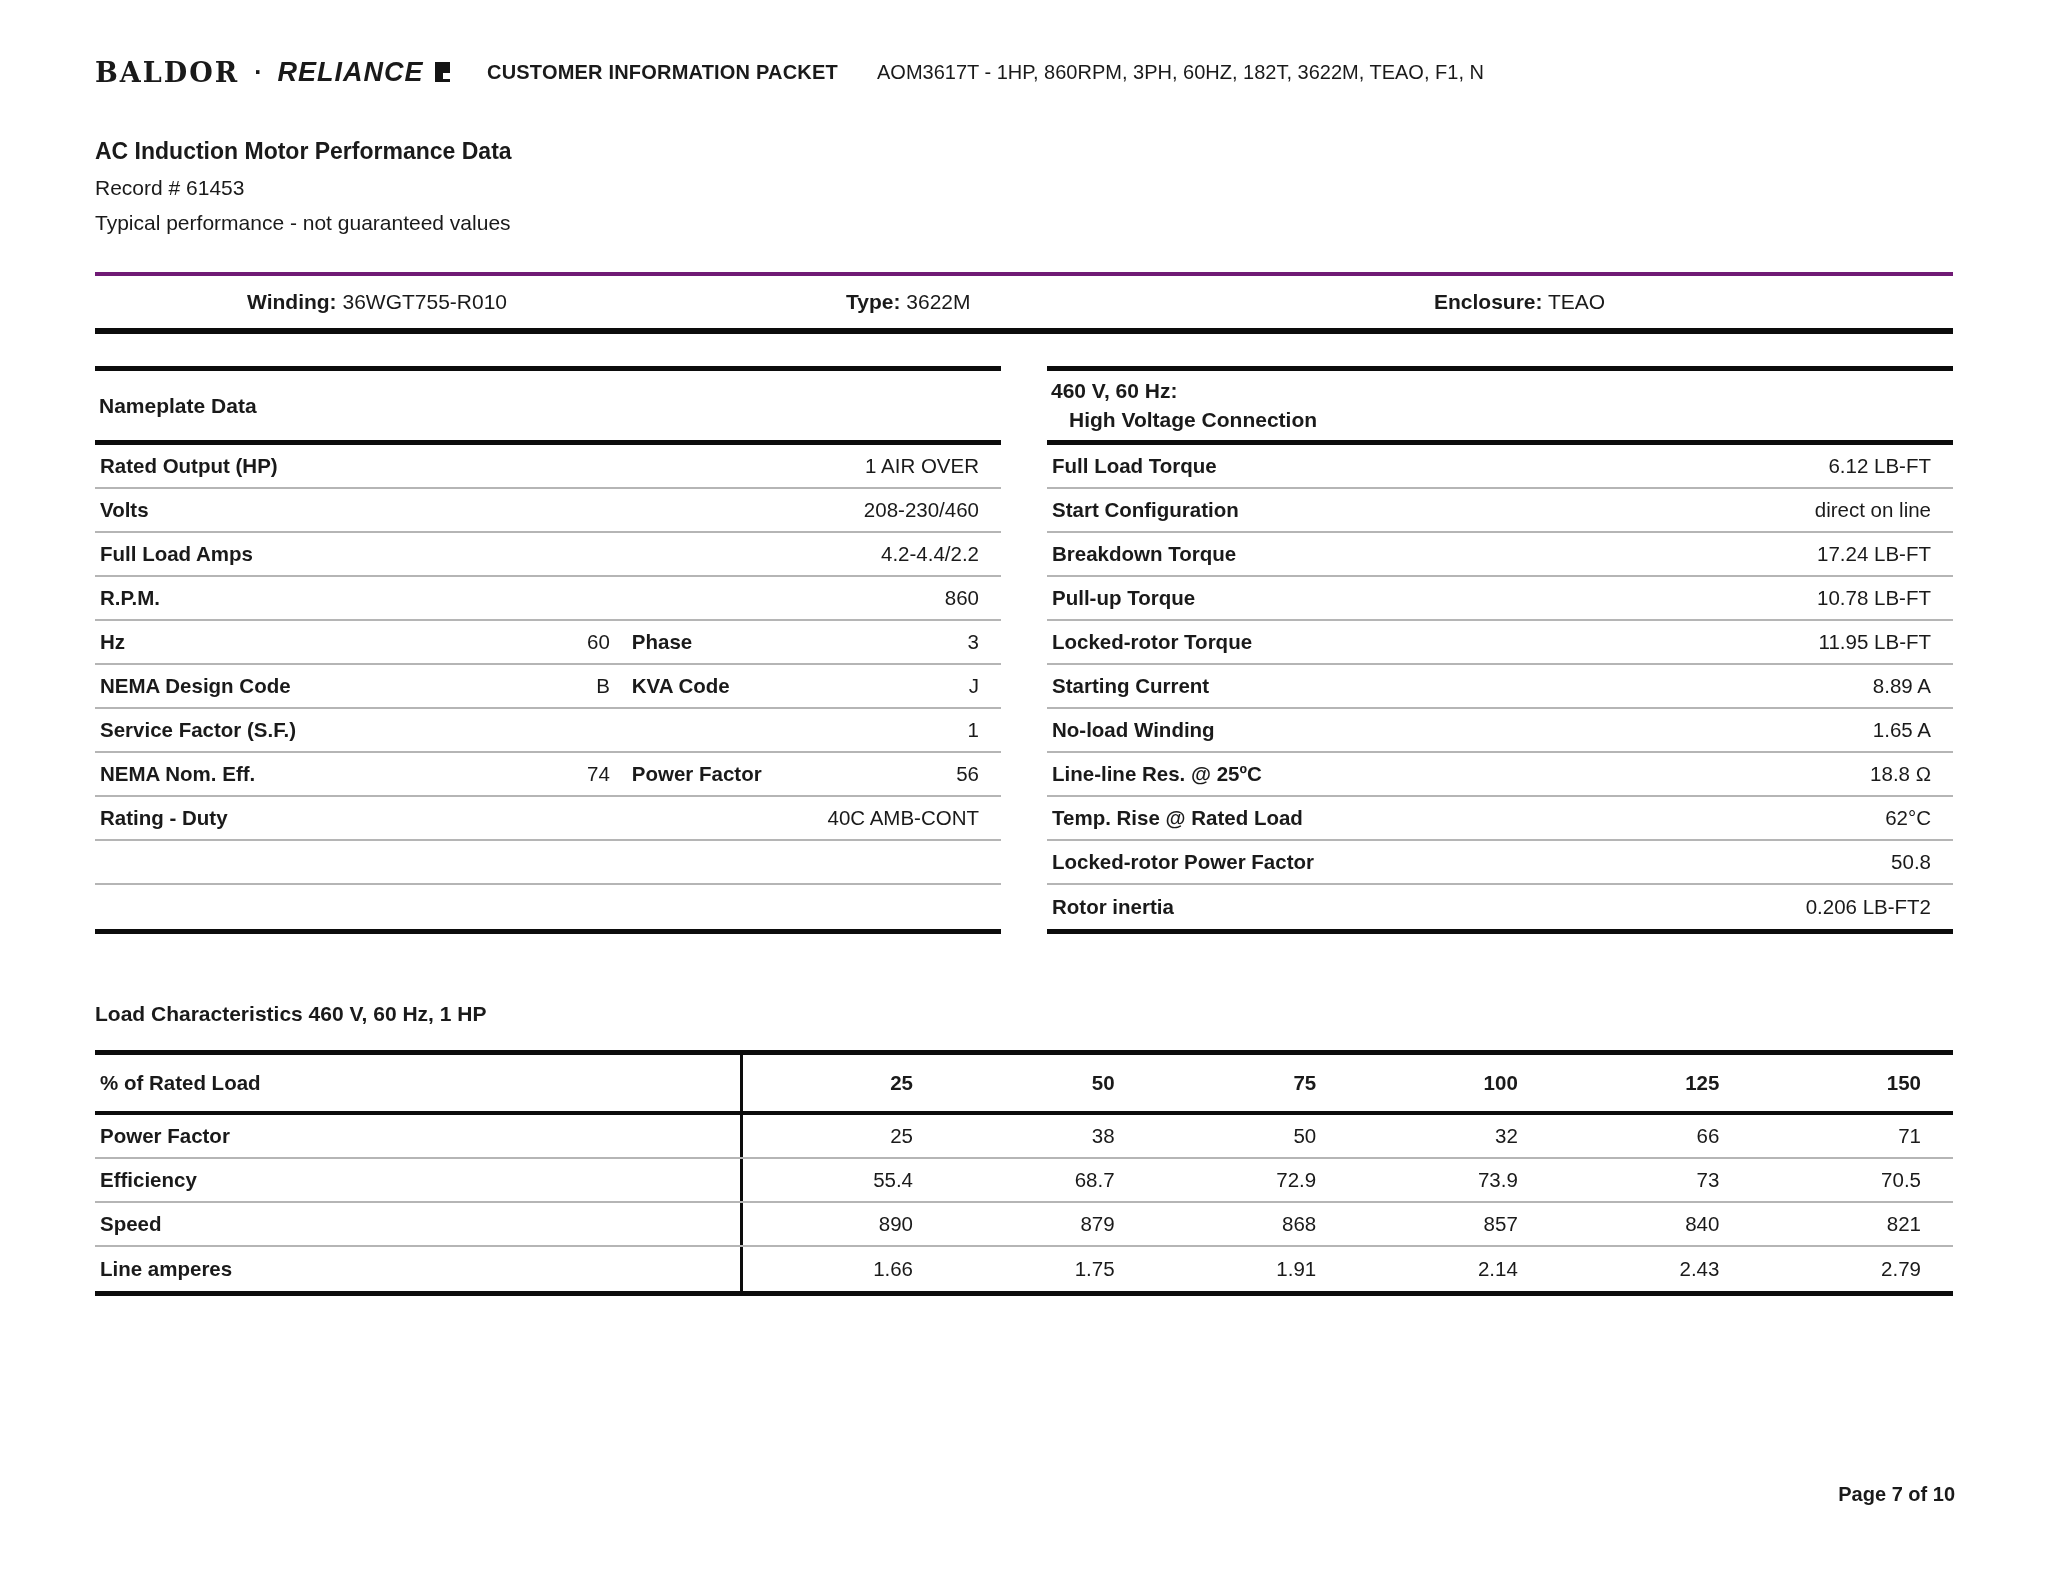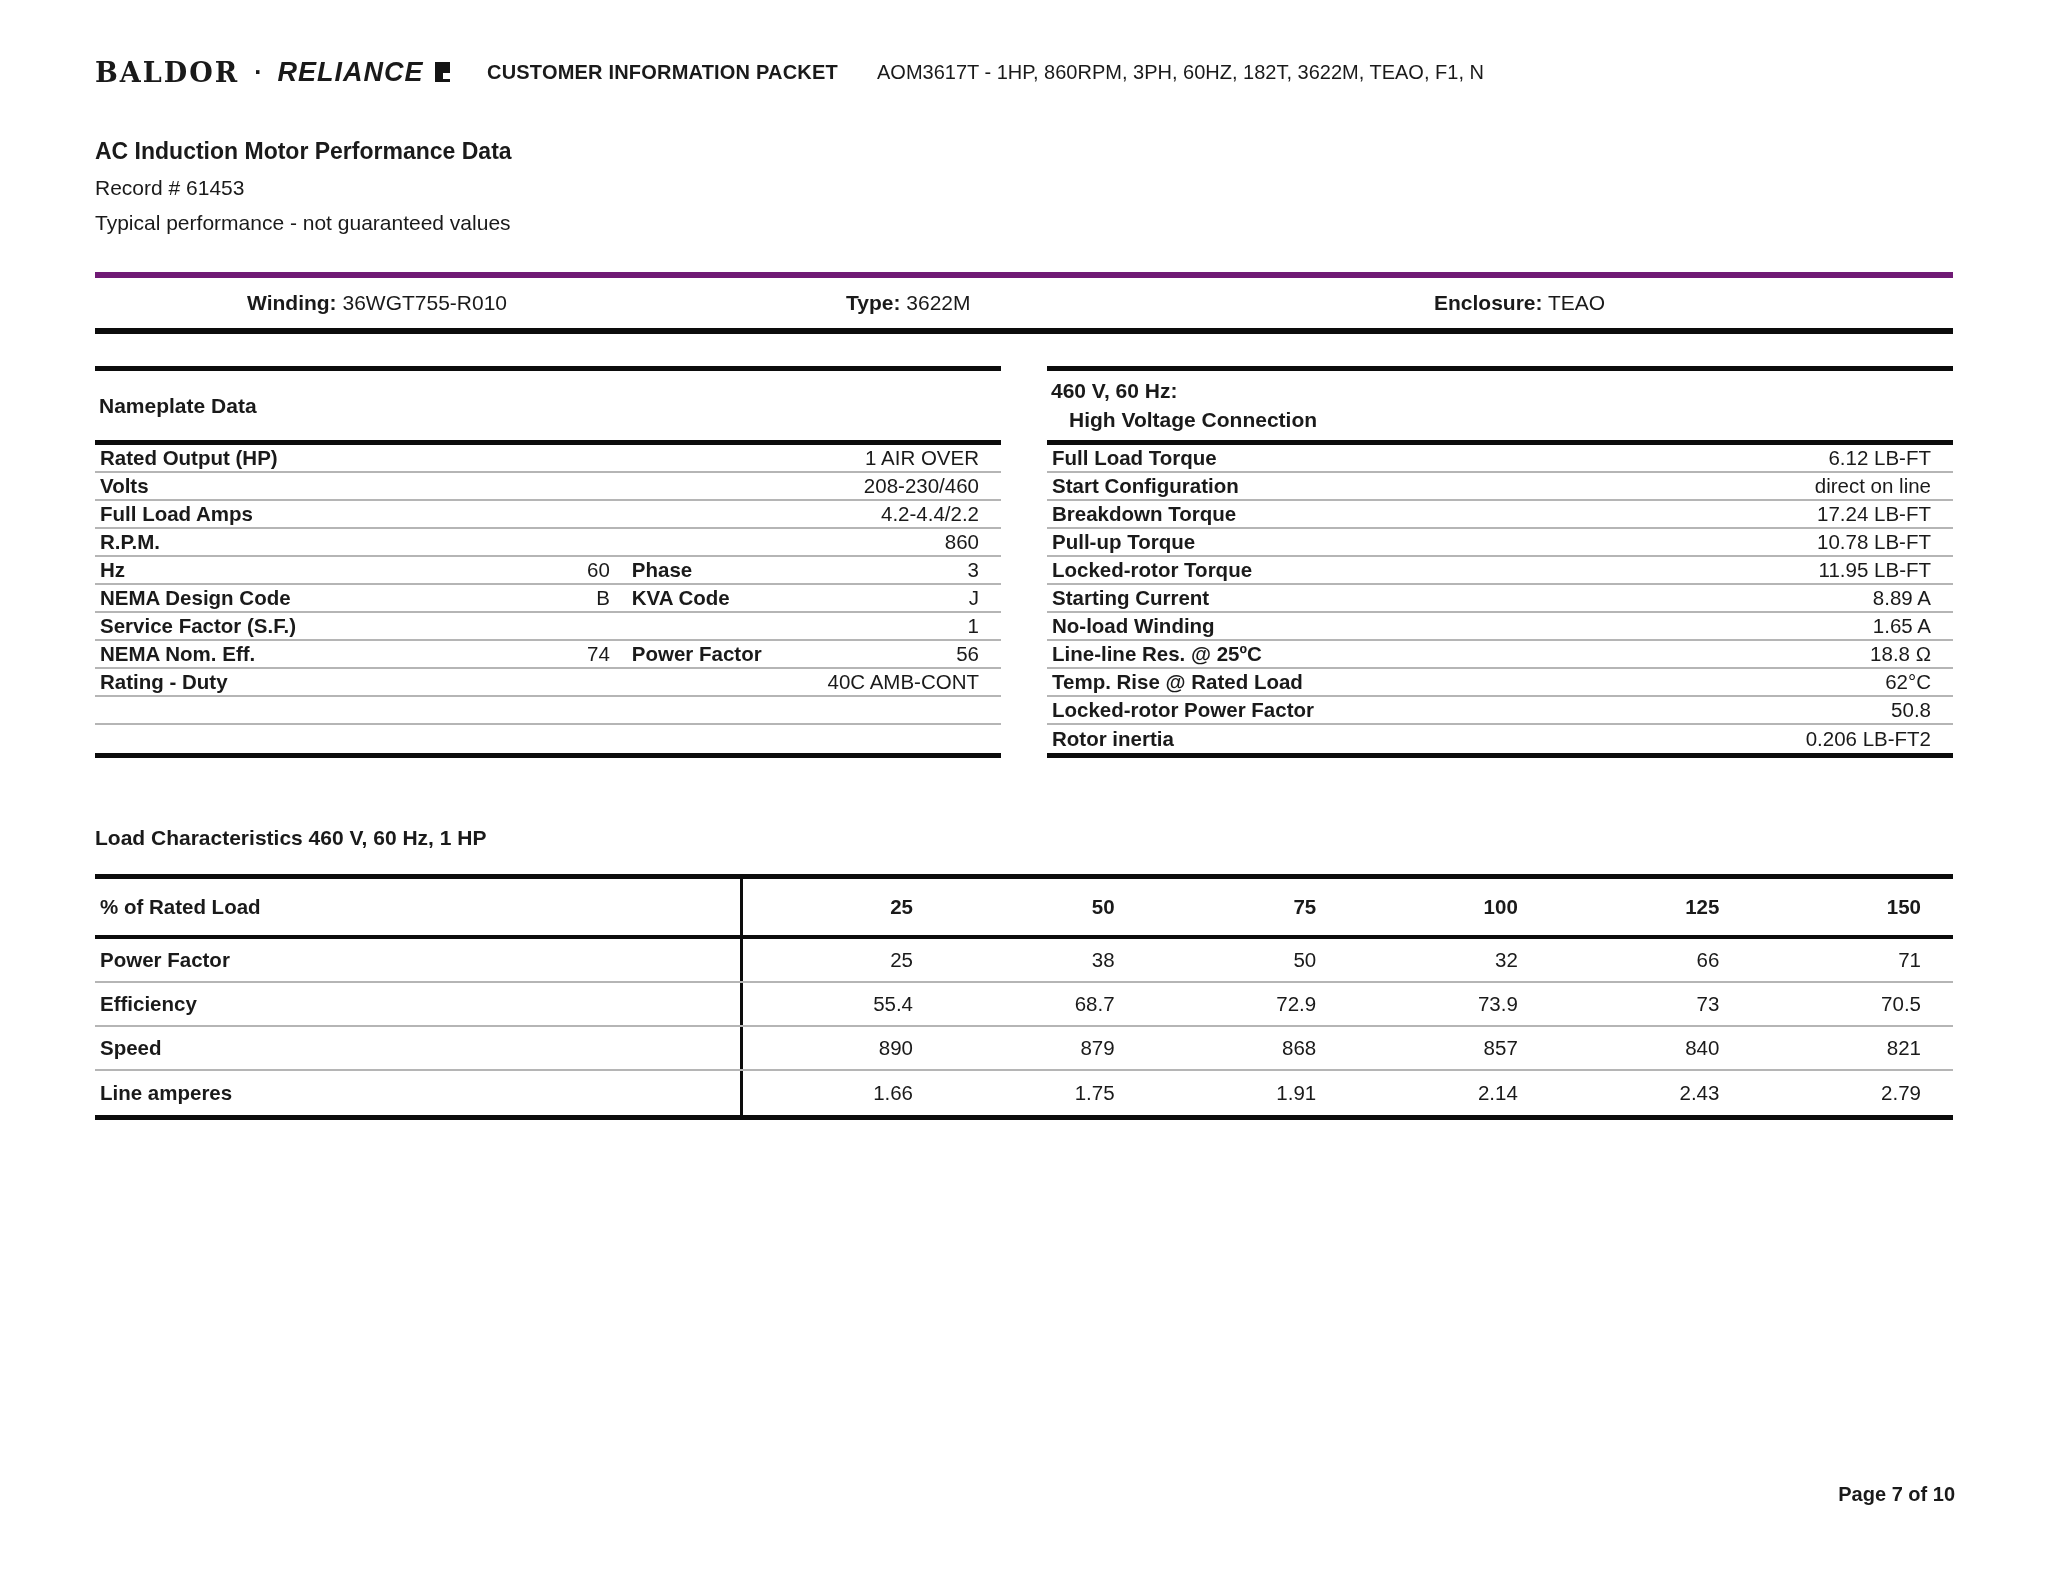--- a/index.html
+++ b/index.html
@@ -23,37 +23,37 @@
   .model-spec { font-size:20px; margin-left:35px; white-space:nowrap; }
 
   
   .title-block { margin-top:46px; }
   .main-title { font-size:23px; font-weight:700; }
   .sub-line { font-size:21px; margin-top:11px; }
 
   
   .winding-bar {
     margin-top:37px; height:62px; position:relative;
-    border-top:6px solid #701a75; border-bottom:6px solid #0c0c0c;
+    border-top:4px solid #701a75; border-bottom:6px solid #0c0c0c;
     font-size:21px;
   }
   .winding-bar .cell { position:absolute; top:50%; transform:translateY(-50%); white-space:nowrap; }
   .cell-winding { left:152px; }
   .cell-type { left:751px; }
   .cell-enclosure { left:1339px; }
   .kv-label { font-weight:700; }
 
   
   .columns { display:flex; gap:46px; margin-top:32px; }
   .col { flex:1 1 0; border-top:5px solid #0c0c0c; border-bottom:5px solid #0c0c0c; }
   .col-header { height:74px; border-bottom:5px solid #0c0c0c; display:flex; align-items:center; font-weight:700; font-size:21px; padding-left:4px; }
   .col-header.two-line { flex-direction:column; align-items:flex-start; justify-content:center; line-height:1.35; }
   .col-header .indent { padding-left:18px; }
   .trow {
-    height:28px; display:flex; align-items:center;
+    height:44px; display:flex; align-items:center;
     border-bottom:2px solid #b5b5b5; font-size:20.5px;
     padding:0 22px 0 5px;
   }
   .trow:last-child { border-bottom:none; }
   .trow .lbl { font-weight:700; white-space:nowrap; }
   .trow .val { margin-left:auto; white-space:nowrap; }
   .trow .lbl1 { font-weight:700; flex:0 0 40%; white-space:nowrap; }
   .trow .v1 { flex:0 0 18%; text-align:right; }
   .trow .lbl2 { font-weight:700; margin-left:22px; white-space:nowrap; }
   .trow .v2 { margin-left:auto; }

